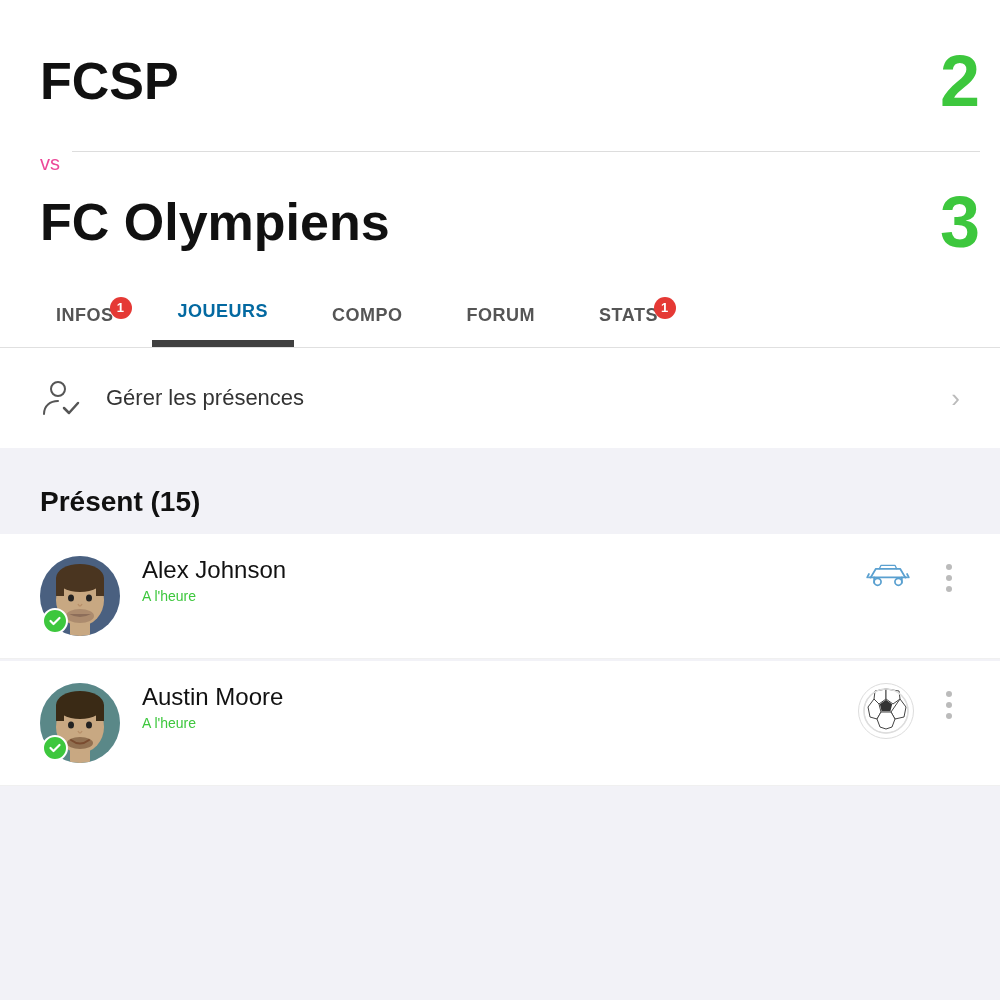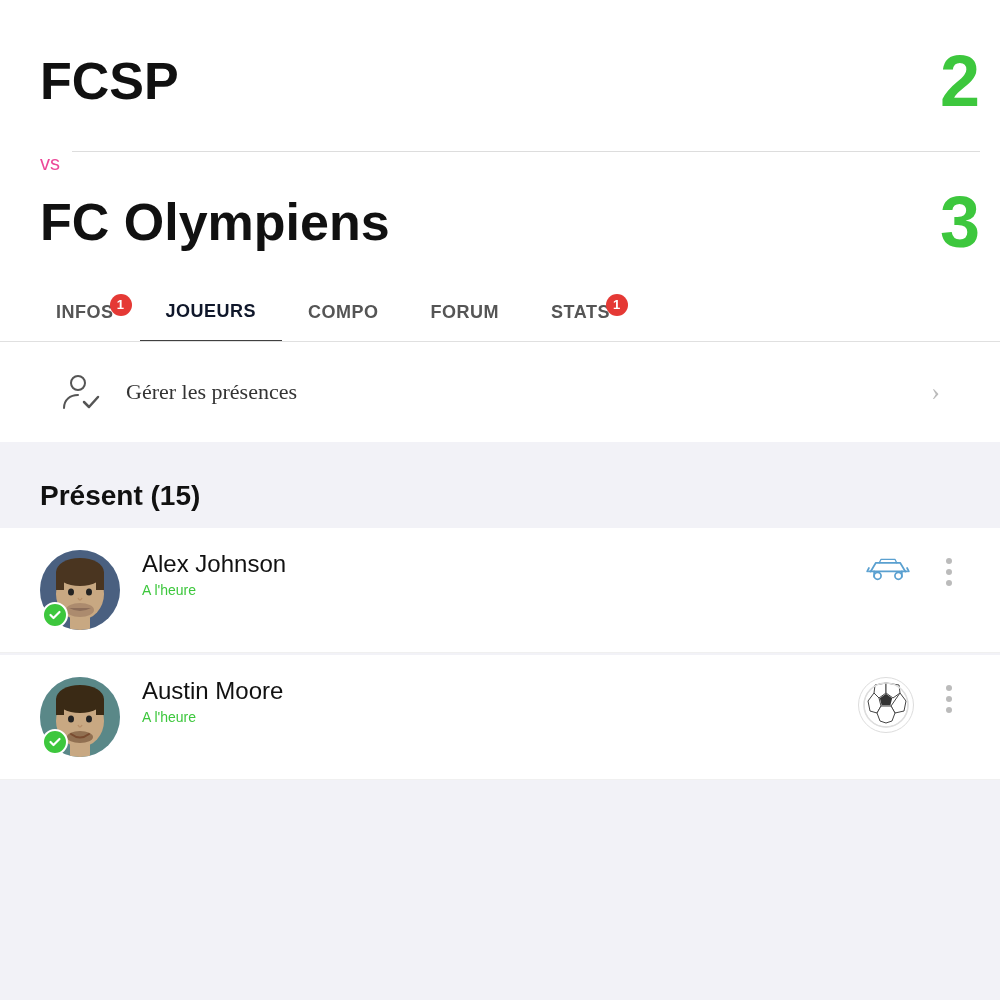--- a/index.html
+++ b/index.html
@@ -50,35 +50,35 @@
 
     
     .tabs-section {
       background: #fff;
       border-bottom: 1px solid #e0e0e0;
       padding: 0 30px;
     }
     .tabs {
       display: flex;
       align-items: center;
-      gap: 0;
+      gap: 12px;
     }
     .tab {
       position: relative;
       padding: 18px 26px;
       font-size: 18px;
       font-weight: 600;
       letter-spacing: 0.5px;
       color: #555;
       cursor: pointer;
       text-transform: uppercase;
     }
     .tab.active {
-      color: #0f172a;
-      border-bottom: 1px solid #404040;
+      color: #0369a1;
+      border-bottom: 7px solid #404040;
     }
     .tab .badge {
       position: absolute;
       top: 10px;
       right: 8px;
       background: #e53935;
       color: #fff;
       border-radius: 50%;
       width: 22px;
       height: 22px;
@@ -93,24 +93,23 @@
     .content {
       background: #f2f2f7;
       min-height: 700px;
     }
 
     
     .manage-row {
       background: #fff;
       display: flex;
       align-items: center;
-      padding: 28px 60px;
+      padding: 28px 40px;
       margin-bottom: 10px;
       cursor: pointer;
-      font-family: Liberation Serif, serif;
     }
     .manage-icon {
       width: 44px;
       height: 44px;
       margin-right: 22px;
       flex-shrink: 0;
     }
     .manage-icon svg {
       width: 44px;
       height: 44px;

